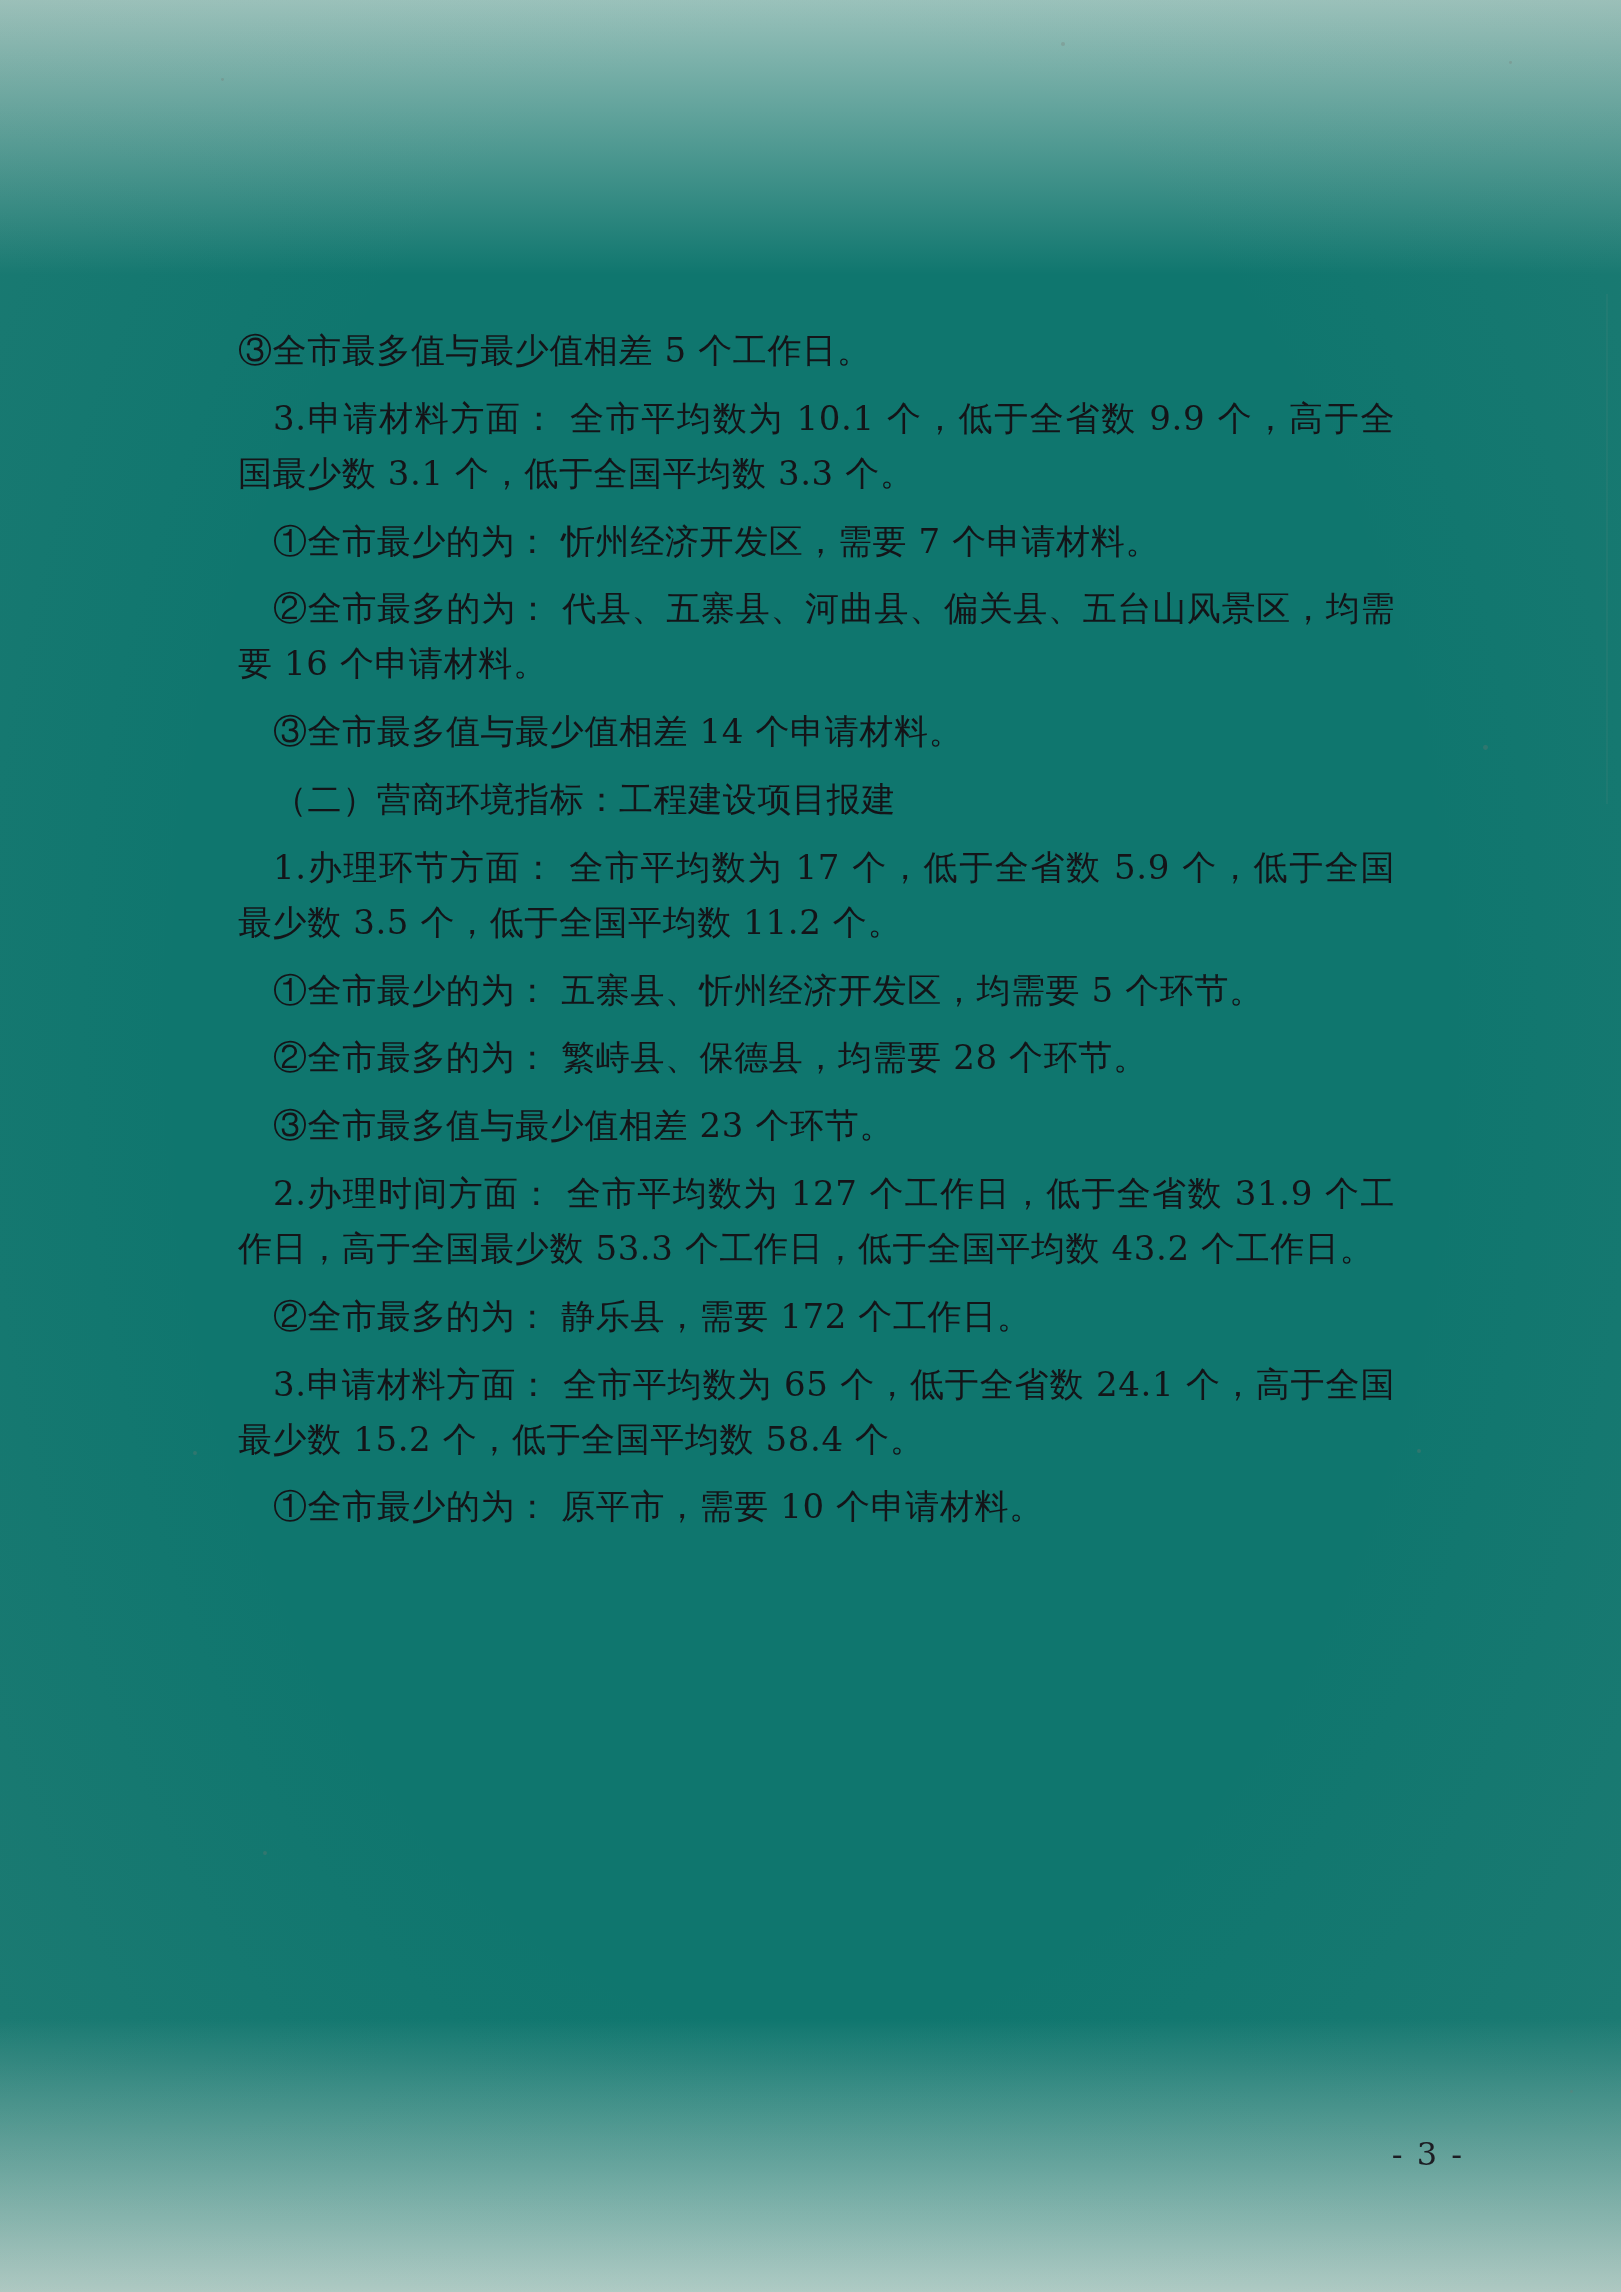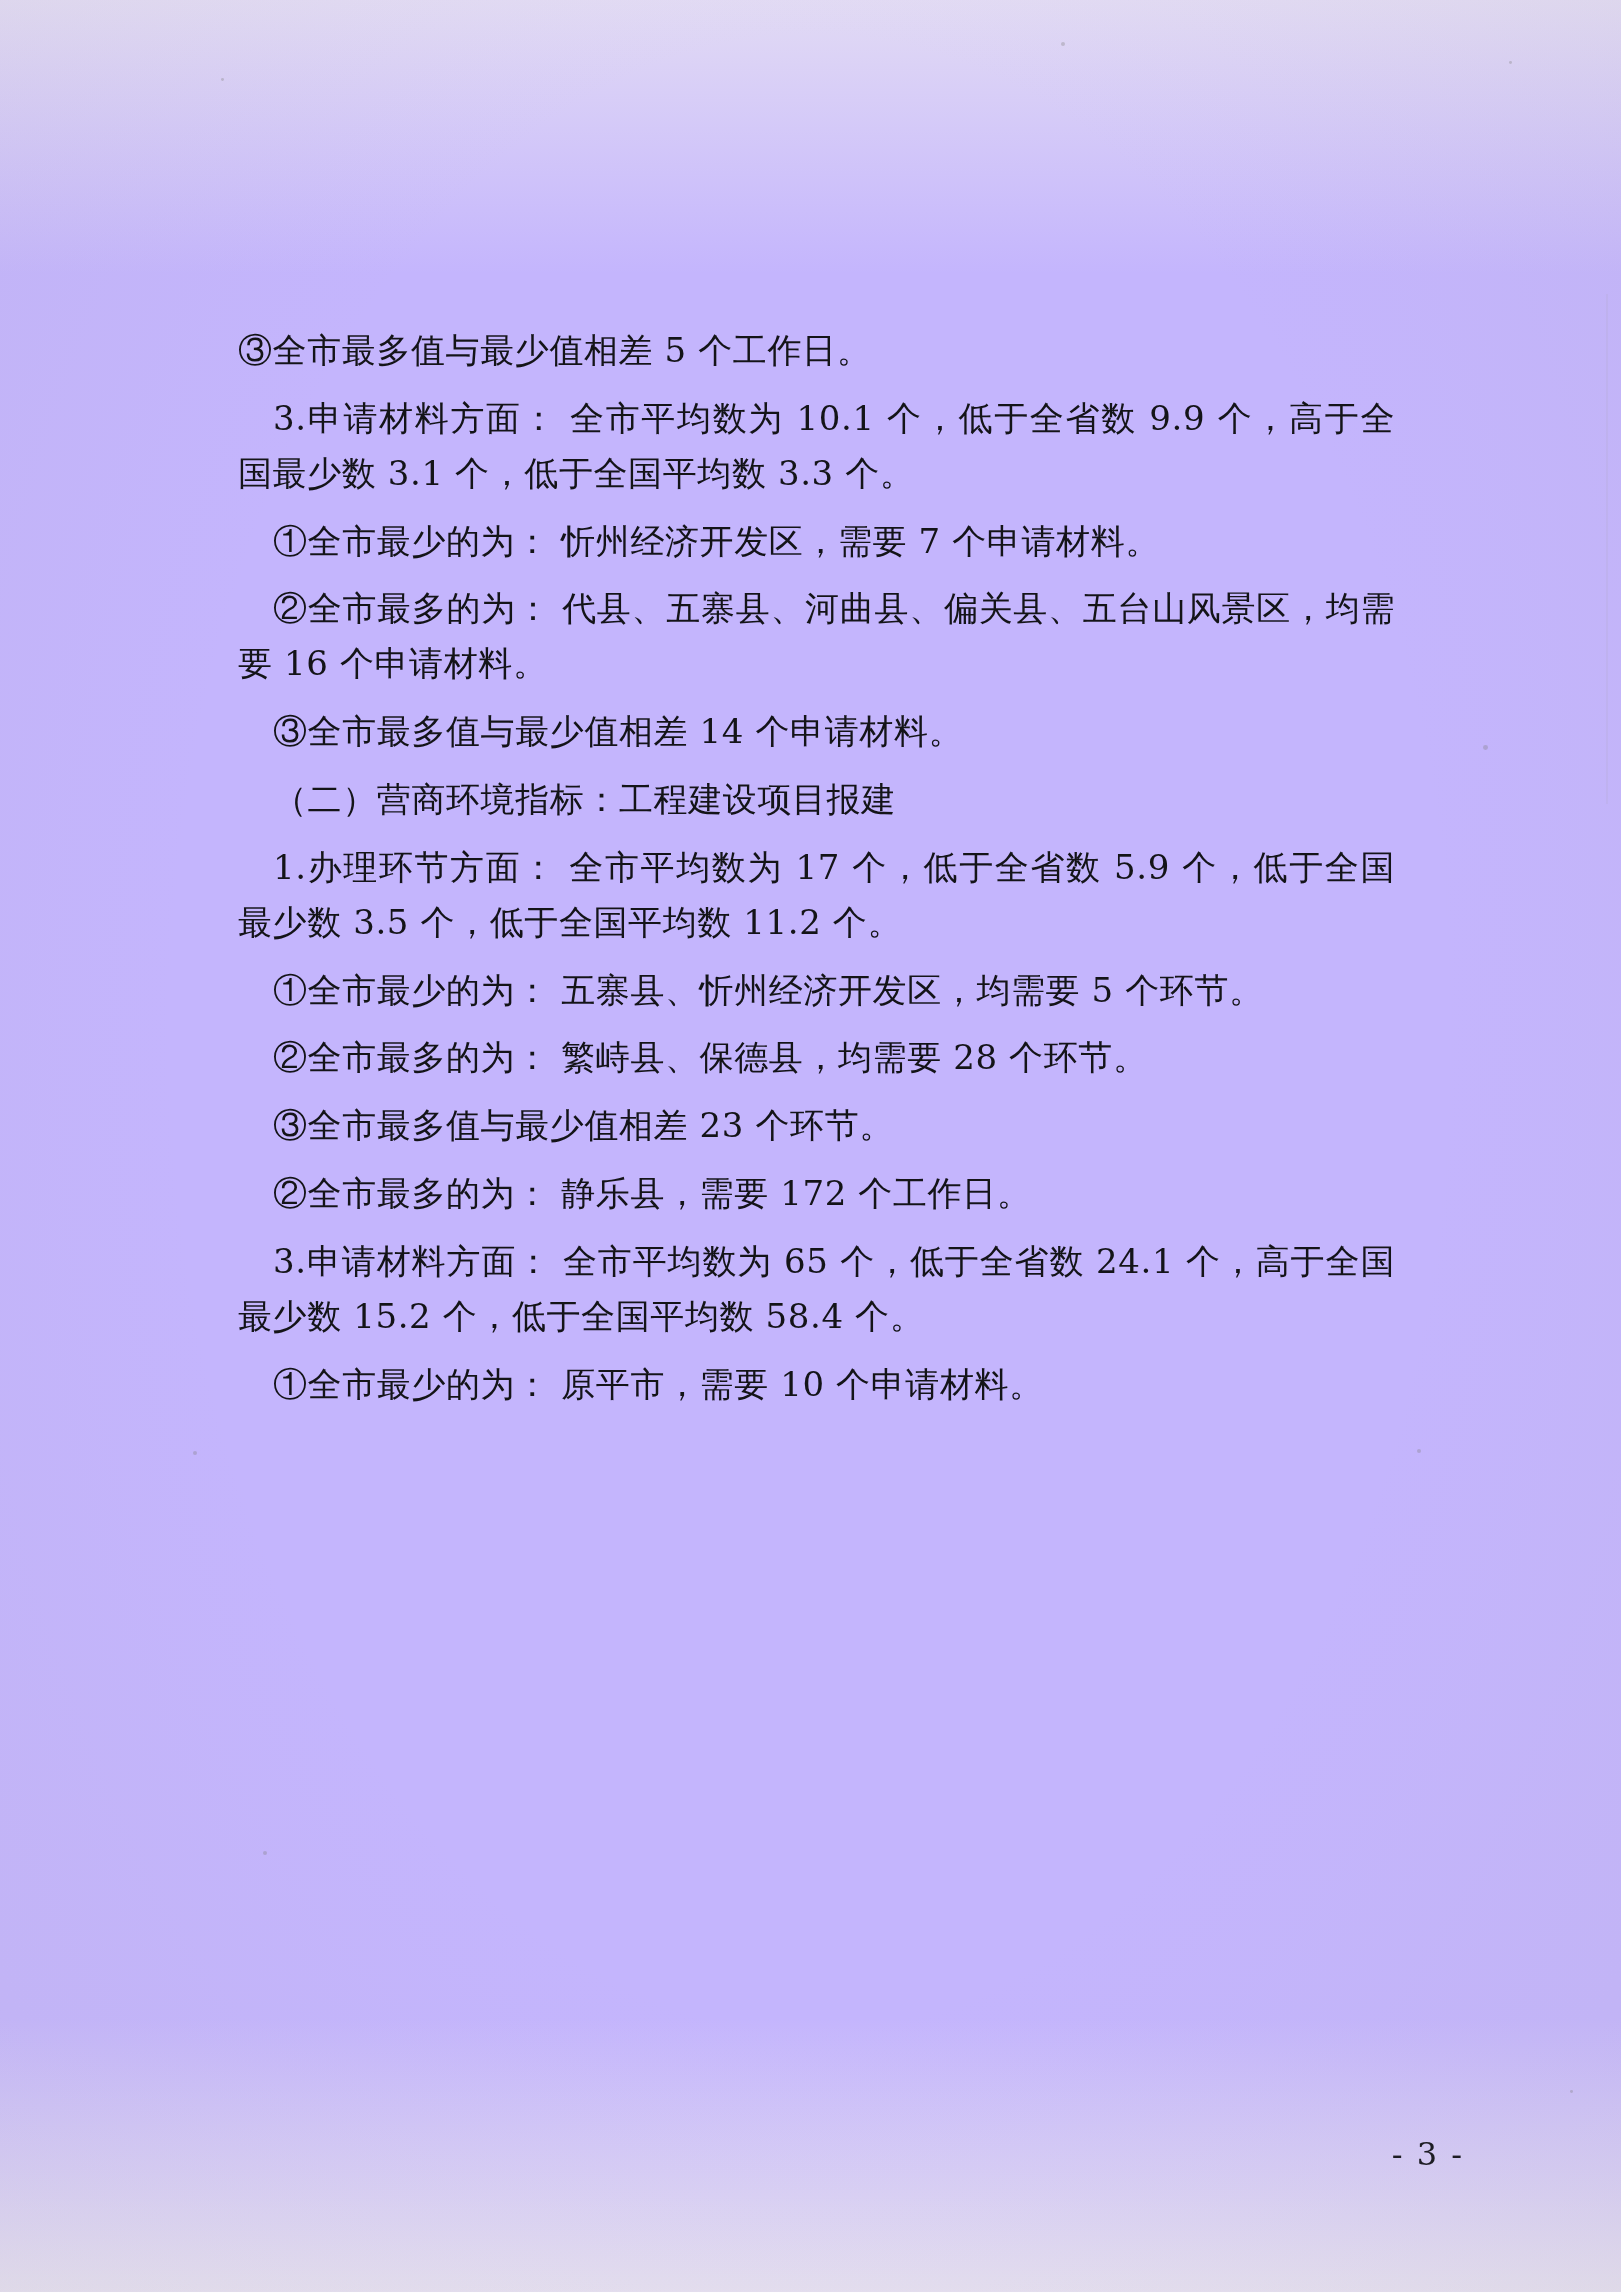--- a/index.html
+++ b/index.html
@@ -4,21 +4,21 @@
 <style>
   html, body {
     margin: 0;
     padding: 0;
     background: #ffffff;
   }
   .page {
     position: relative;
     width: 1621px;
     height: 2293px;
-    background: #c4b5fd;
+    background: #0f766e;
     overflow: hidden;
     font-family: "DejaVu Serif", serif;
     color: #1b1b22;
   }
   
   .scan-tint {
     position: absolute;
     inset: 0;
     background:
       radial-gradient(ellipse at 50% 45%, rgba(255,255,255,0.0) 55%, rgba(170,168,160,0.10) 100%),
@@ -85,20 +85,21 @@
     <p class="para">③全市最多值与最少值相差 5 个工作日。</p>
     <p class="para indent">3.申请材料方面： 全市平均数为 10.1 个，低于全省数 9.9 个，高于全国最少数 3.1 个，低于全国平均数 3.3 个。</p>
     <p class="para indent">①全市最少的为： 忻州经济开发区，需要 7 个申请材料。</p>
     <p class="para indent">②全市最多的为： 代县、五寨县、河曲县、偏关县、五台山风景区，均需要 16 个申请材料。</p>
     <p class="para indent">③全市最多值与最少值相差 14 个申请材料。</p>
     <p class="para indent">（二）营商环境指标：工程建设项目报建</p>
     <p class="para indent">1.办理环节方面： 全市平均数为 17 个，低于全省数 5.9 个，低于全国最少数 3.5 个，低于全国平均数 11.2 个。</p>
     <p class="para indent">①全市最少的为： 五寨县、忻州经济开发区，均需要 5 个环节。</p>
     <p class="para indent">②全市最多的为： 繁峙县、保德县，均需要 28 个环节。</p>
     <p class="para indent">③全市最多值与最少值相差 23 个环节。</p>
+    <p class="para indent">2.办理时间方面： 全市平均数为 127 个工作日，低于全省数 31.9 个工作日，高于全国最少数 53.3 个工作日，低于全国平均数 43.2 个工作日。</p>
     <p class="para indent">②全市最多的为： 静乐县，需要 172 个工作日。</p>
     <p class="para indent">3.申请材料方面： 全市平均数为 65 个，低于全省数 24.1 个，高于全国最少数 15.2 个，低于全国平均数 58.4 个。</p>
     <p class="para indent">①全市最少的为： 原平市，需要 10 个申请材料。</p>
   </div>
 
   <div class="page-number">- 3 -</div>
 
 </div>
 
 

